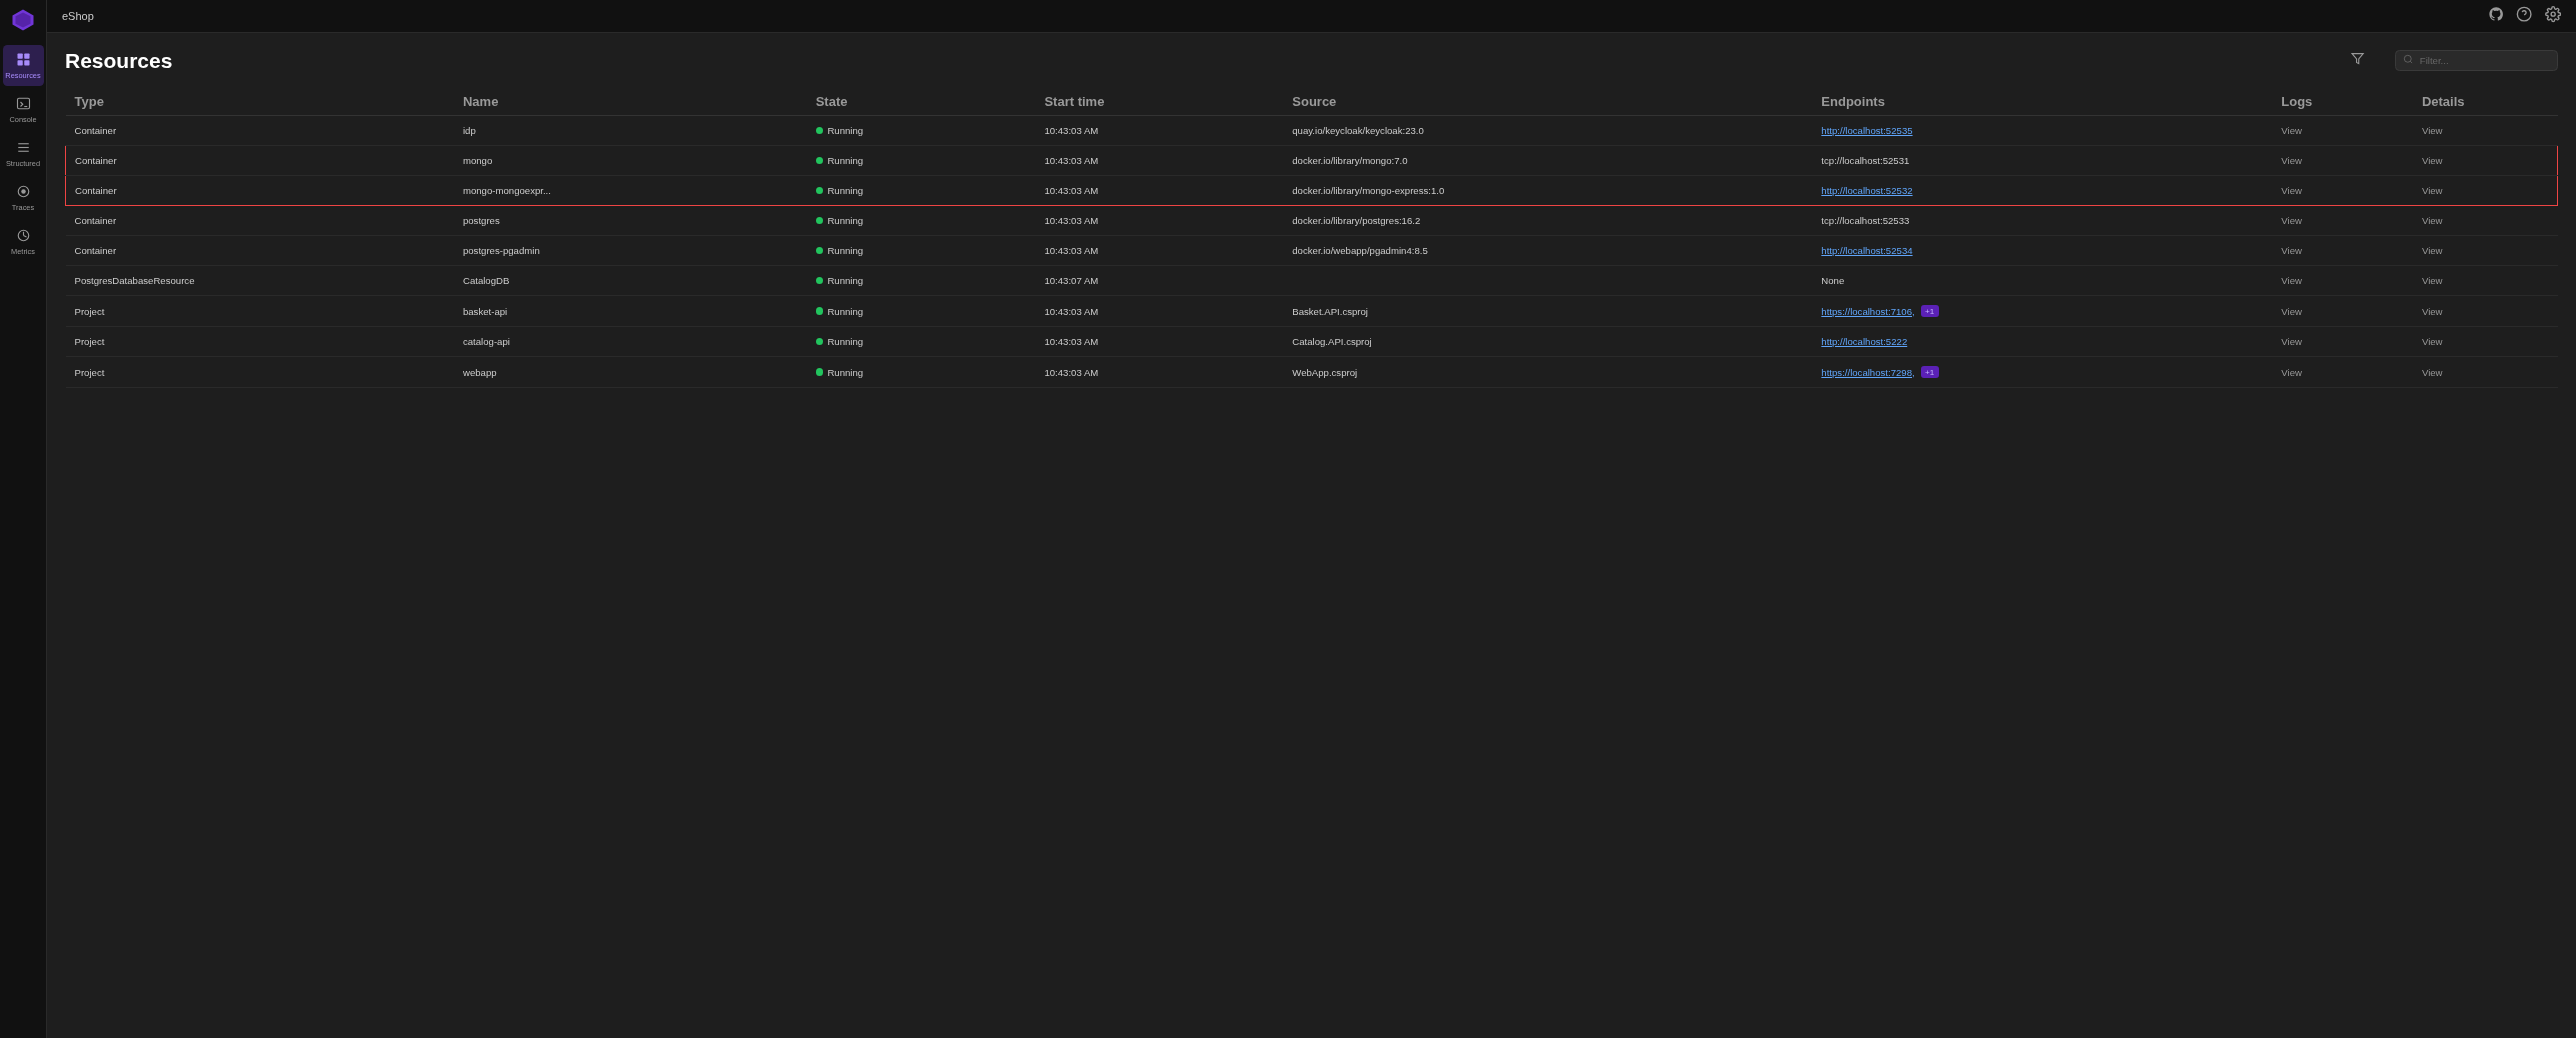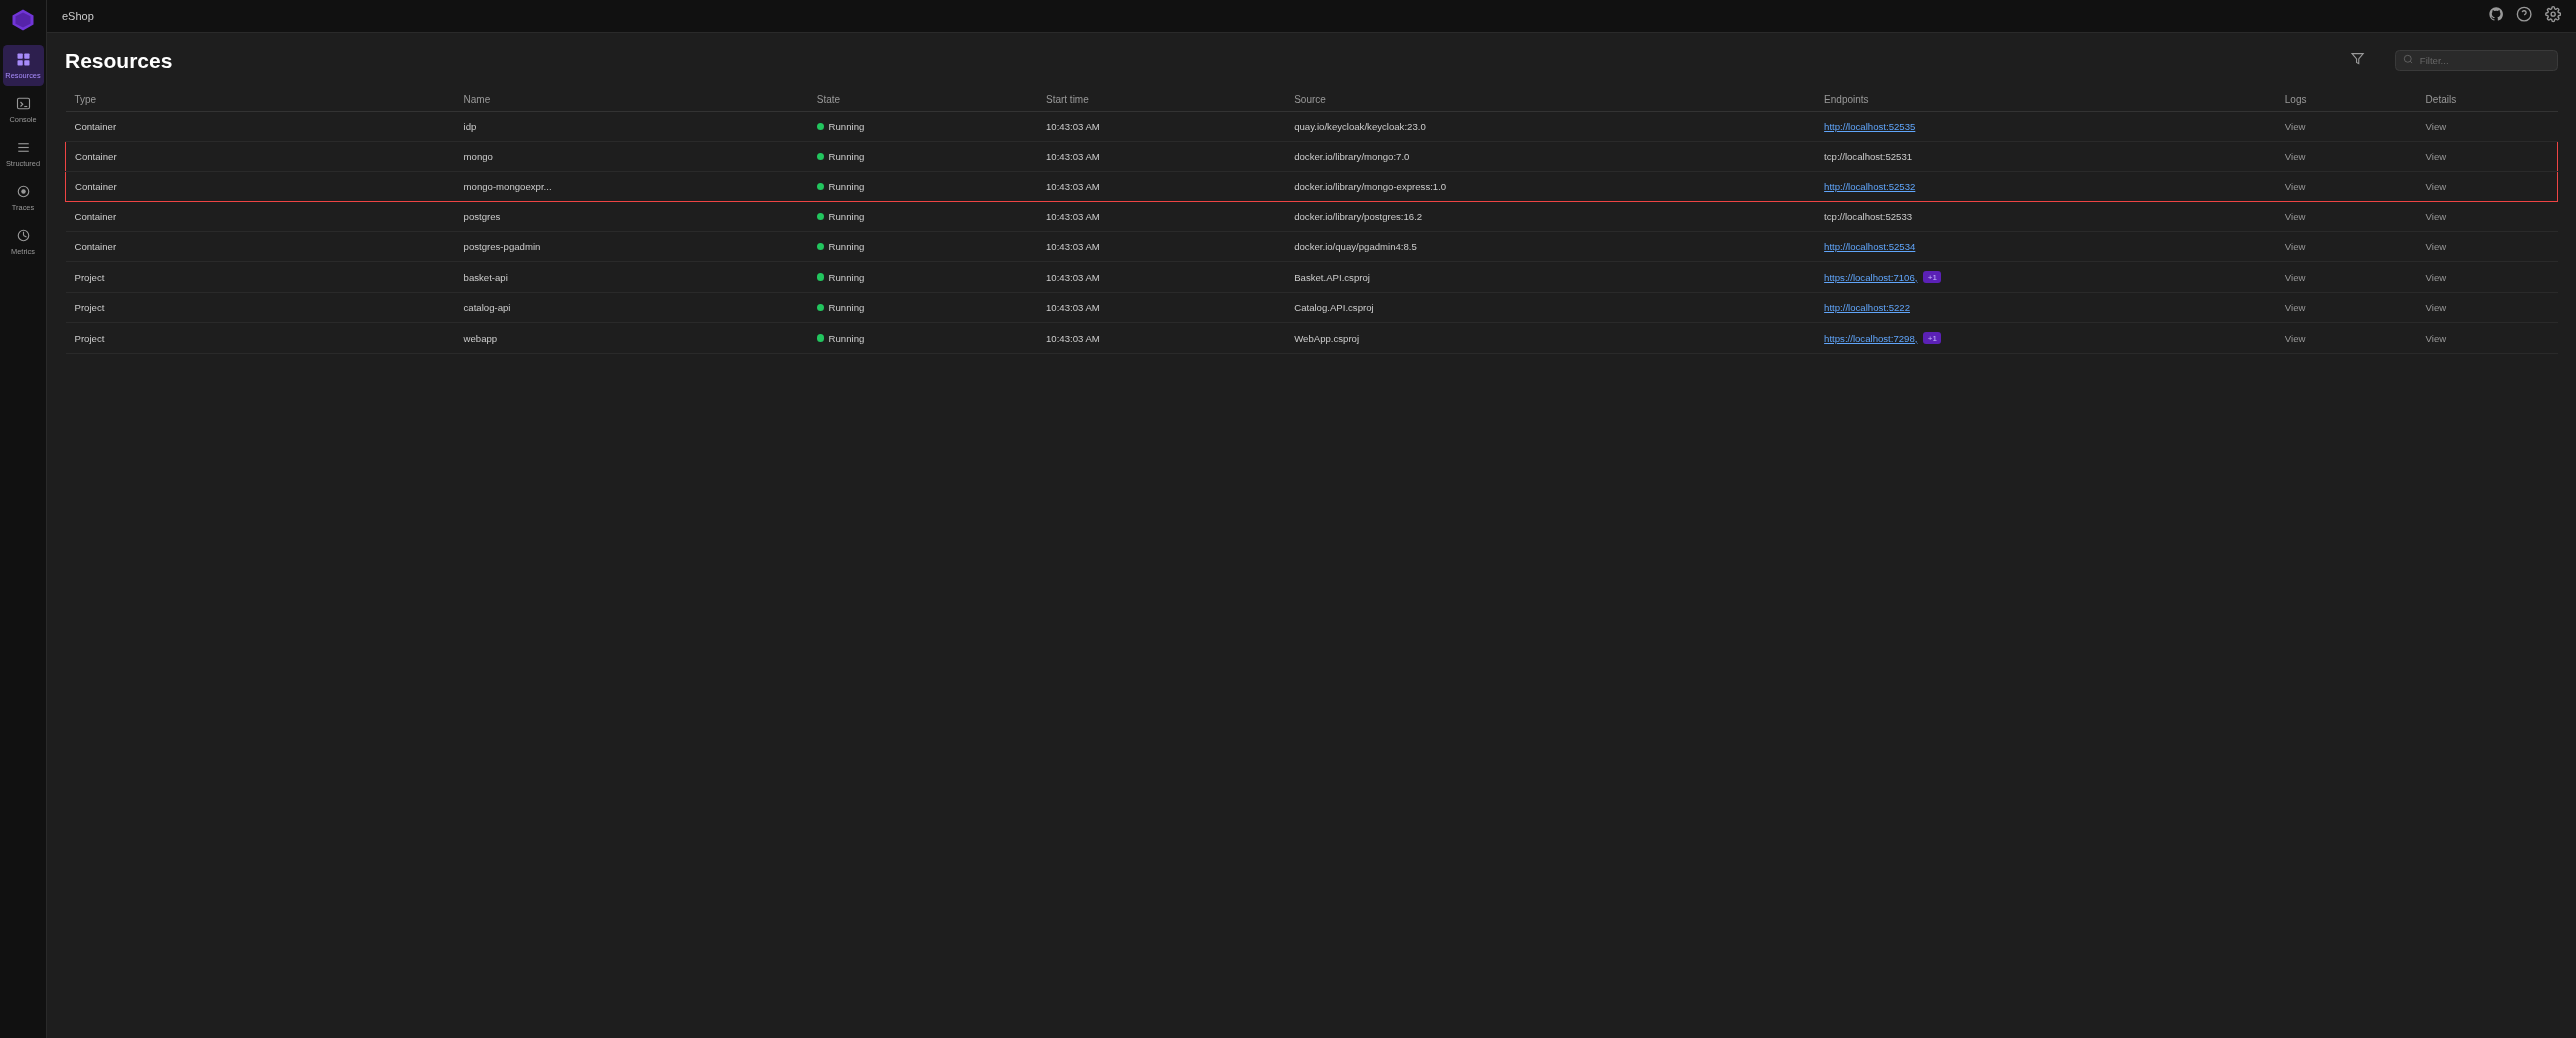--- a/index.html
+++ b/index.html
@@ -159,23 +159,23 @@
     table {
       width: 100%;
       border-collapse: collapse;
     }
     thead tr {
       border-bottom: 0.7px solid #333;
     }
     thead th {
       text-align: left;
       padding: 6px 9px;
-      font-weight: 400;
+      font-weight: 700;
       color: #999;
-      font-size: 10px;
+      font-size: 13px;
     }
     tbody tr {
       border-bottom: 0.7px solid #2a2a2a;
     }
     tbody td {
       padding: 9px 9px;
       font-size: 9.6px;
       color: #ccc;
     }
     .status-running {
@@ -428,24 +428,43 @@
             <tr>
               <td>Container</td>
               <td>postgres-pgadmin</td>
               <td>
                 <div class="status-running">
                   <span class="status-dot"></span>
                   <span>Running</span>
                 </div>
               </td>
               <td>10:43:03 AM</td>
-              <td>docker.io/quay/pgadmin4:8.5</td>
+              <td>docker.io/webapp/pgadmin4:8.5</td>
               <td>
                 <div class="endpoints-cell">
                   <a class="link" href="#">http://localhost:52534</a>
+                </div>
+              </td>
+              <td><span class="view-btn">View</span></td>
+              <td><span class="view-btn">View</span></td>
+            </tr>
+            <tr>
+              <td>PostgresDatabaseResource</td>
+              <td>CatalogDB</td>
+              <td>
+                <div class="status-running">
+                  <span class="status-dot"></span>
+                  <span>Running</span>
+                </div>
+              </td>
+              <td>10:43:07 AM</td>
+              <td></td>
+              <td>
+                <div class="endpoints-cell">
+                  <span>None</span>
                 </div>
               </td>
               <td><span class="view-btn">View</span></td>
               <td><span class="view-btn">View</span></td>
             </tr>
             <tr>
               <td>Project</td>
               <td>basket-api</td>
               <td>
                 <div class="status-running">

